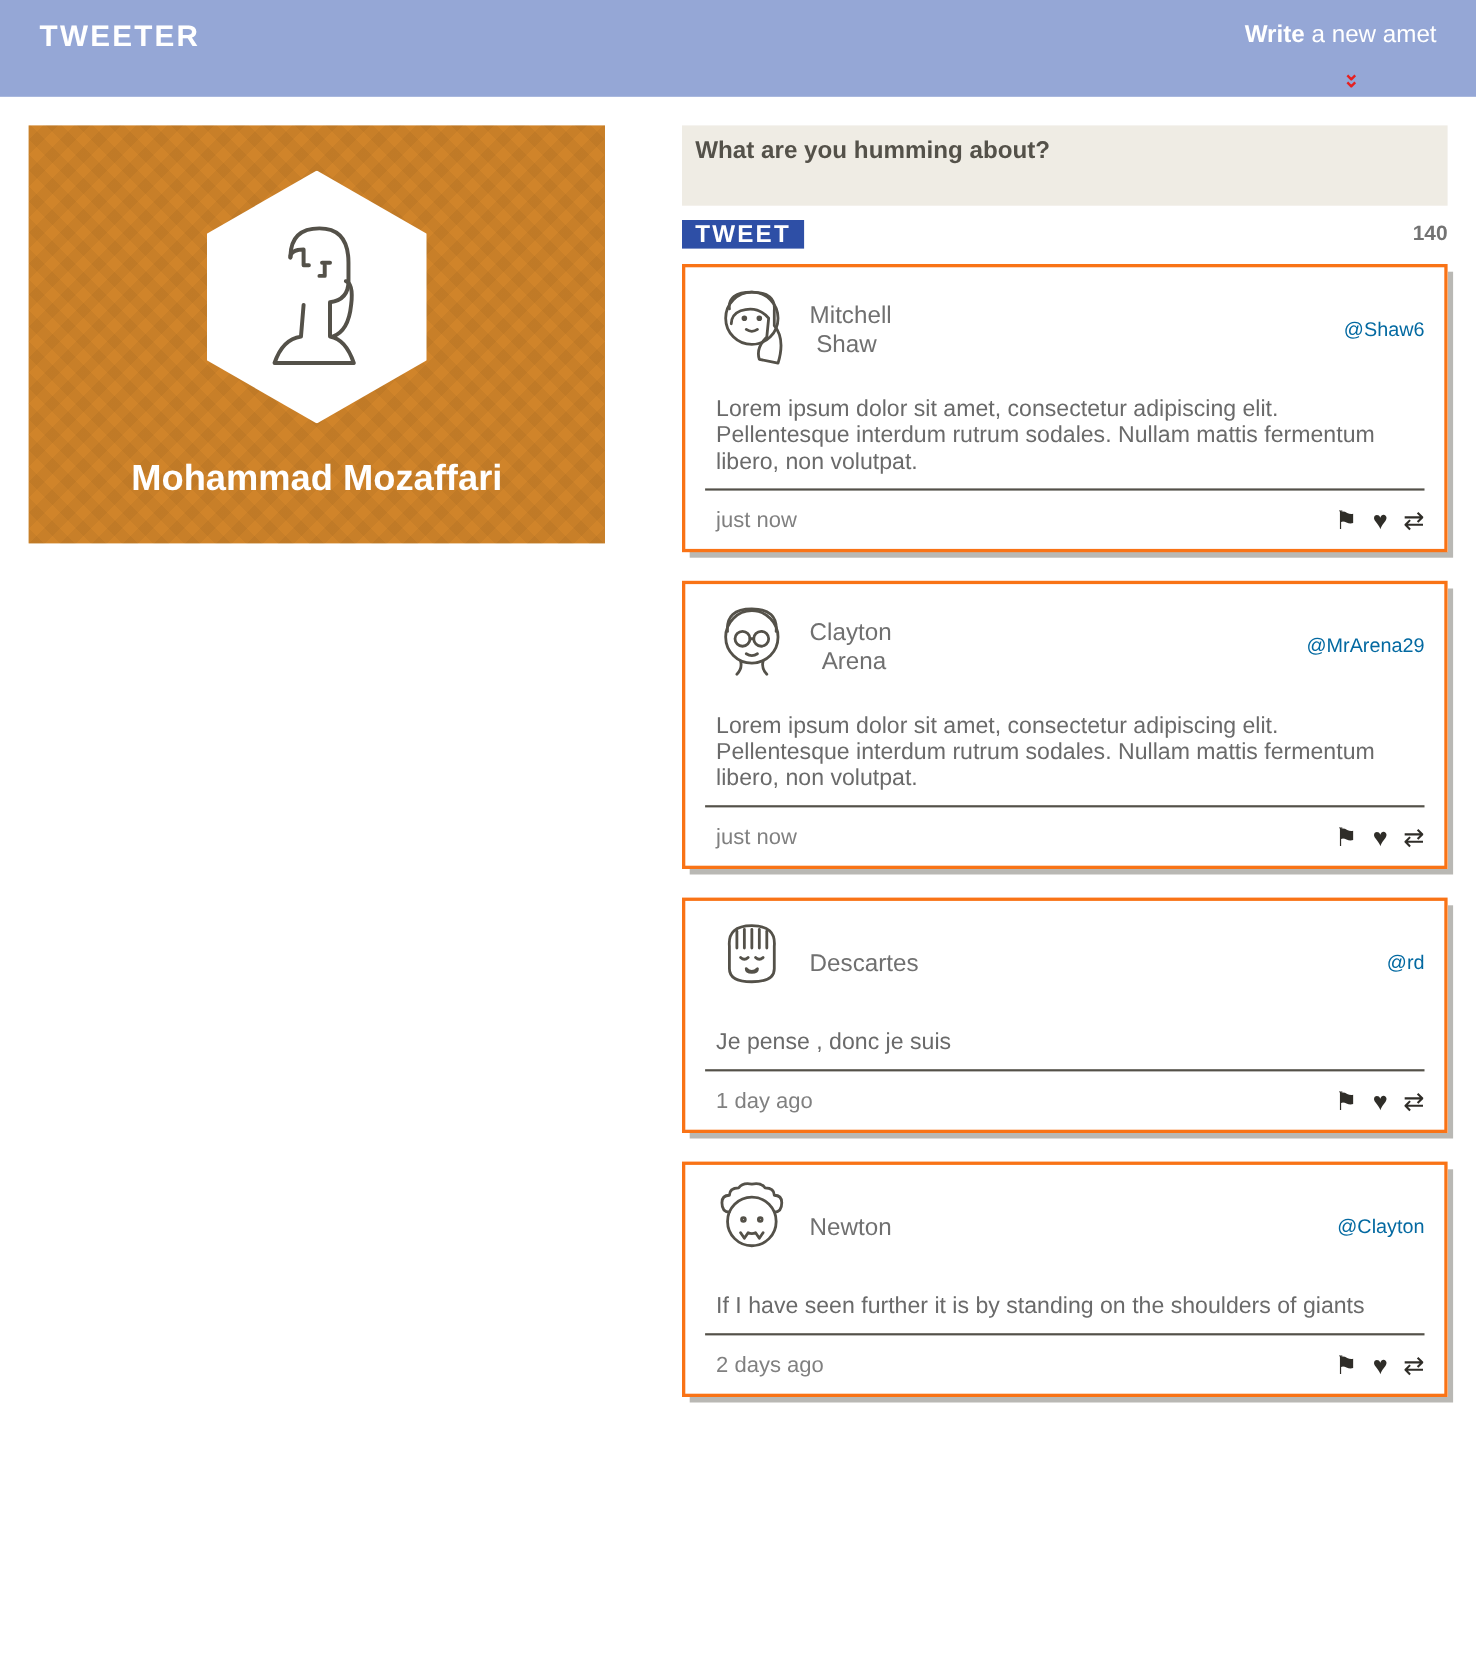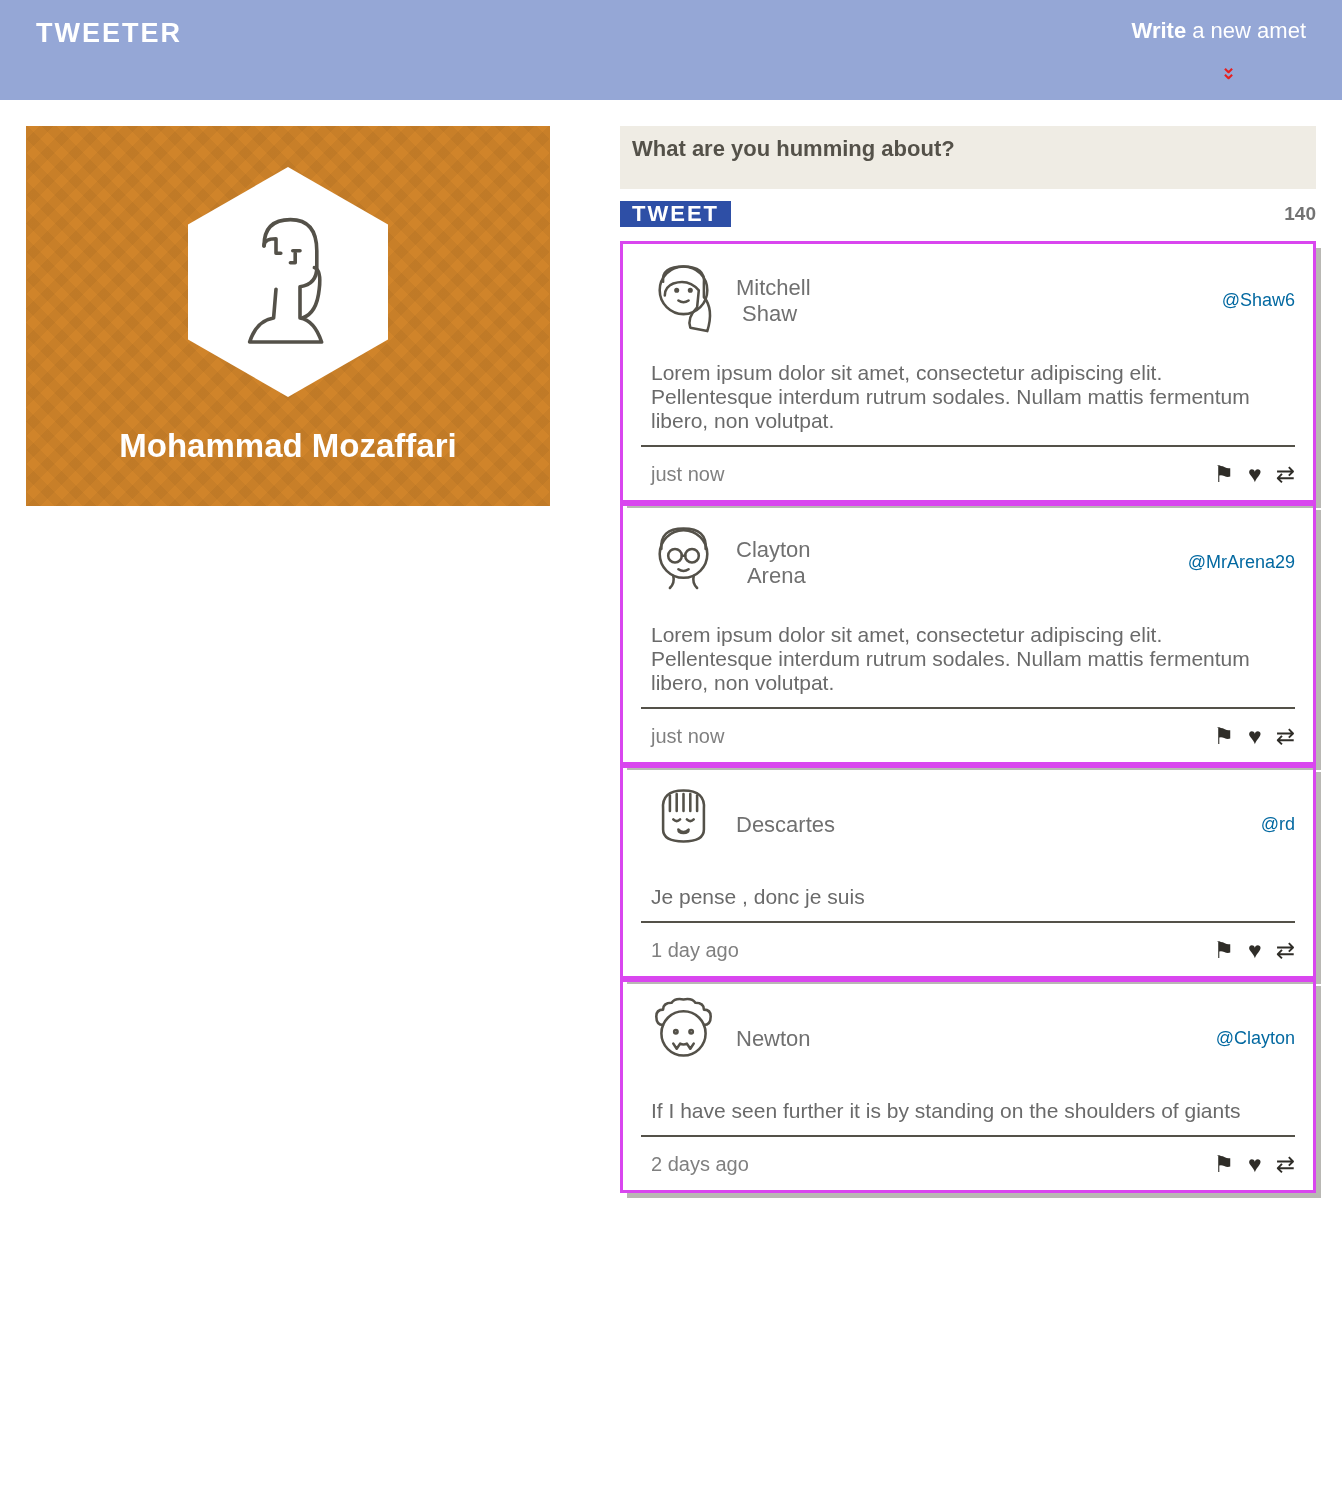--- a/index.html
+++ b/index.html
@@ -7,21 +7,21 @@
     font-family: 'Segoe UI', Tahoma, Geneva, sans-serif;
     background: #ffffff;
     color: #545149;
   }
   .navbar {
     background: #95a7d6;
     display: flex;
     justify-content: space-between;
     align-items: flex-start;
     padding: 18px 36px 8px 36px;
-    height: 100px;
+    height: 88px;
   }
   .brand {
     font-family: 'Arial Black', sans-serif;
     font-weight: 900;
     font-size: 27px;
     letter-spacing: 2px;
     color: #ffffff;
     text-transform: uppercase;
   }
   .write-area {
@@ -82,21 +82,21 @@
   }
   .compose-box {
     background: #efece4;
     border: none;
     width: 100%;
     resize: none;
     font-size: 22px;
     font-weight: 700;
     color: #545149;
     padding: 10px 12px;
-    height: 63px;
+    height: 73px;
     font-family: inherit;
   }
   .compose-box::placeholder { color: #545149; }
   .compose-row {
     display: flex;
     justify-content: space-between;
     align-items: center;
     margin: 8px 0 14px 0;
   }
   .tweet-btn {
@@ -111,23 +111,24 @@
     text-transform: uppercase;
     cursor: pointer;
   }
   .char-count {
     font-family: 'Arial Black', sans-serif;
     font-size: 19px;
     font-weight: 900;
     color: #737373;
   }
   .tweet {
-    border: 3px solid #d946ef;
+    border: 3px solid #f97316;
     box-shadow: 6px 6px 0 -1px #b9b8b4;
     padding: 14px 18px 12px 18px;
+    margin-bottom: 26px;
   }
   .tweet-header {
     display: flex;
     align-items: center;
     gap: 10px;
   }
   .tweet-user {
     font-size: 22px;
     color: #707070;
   }

